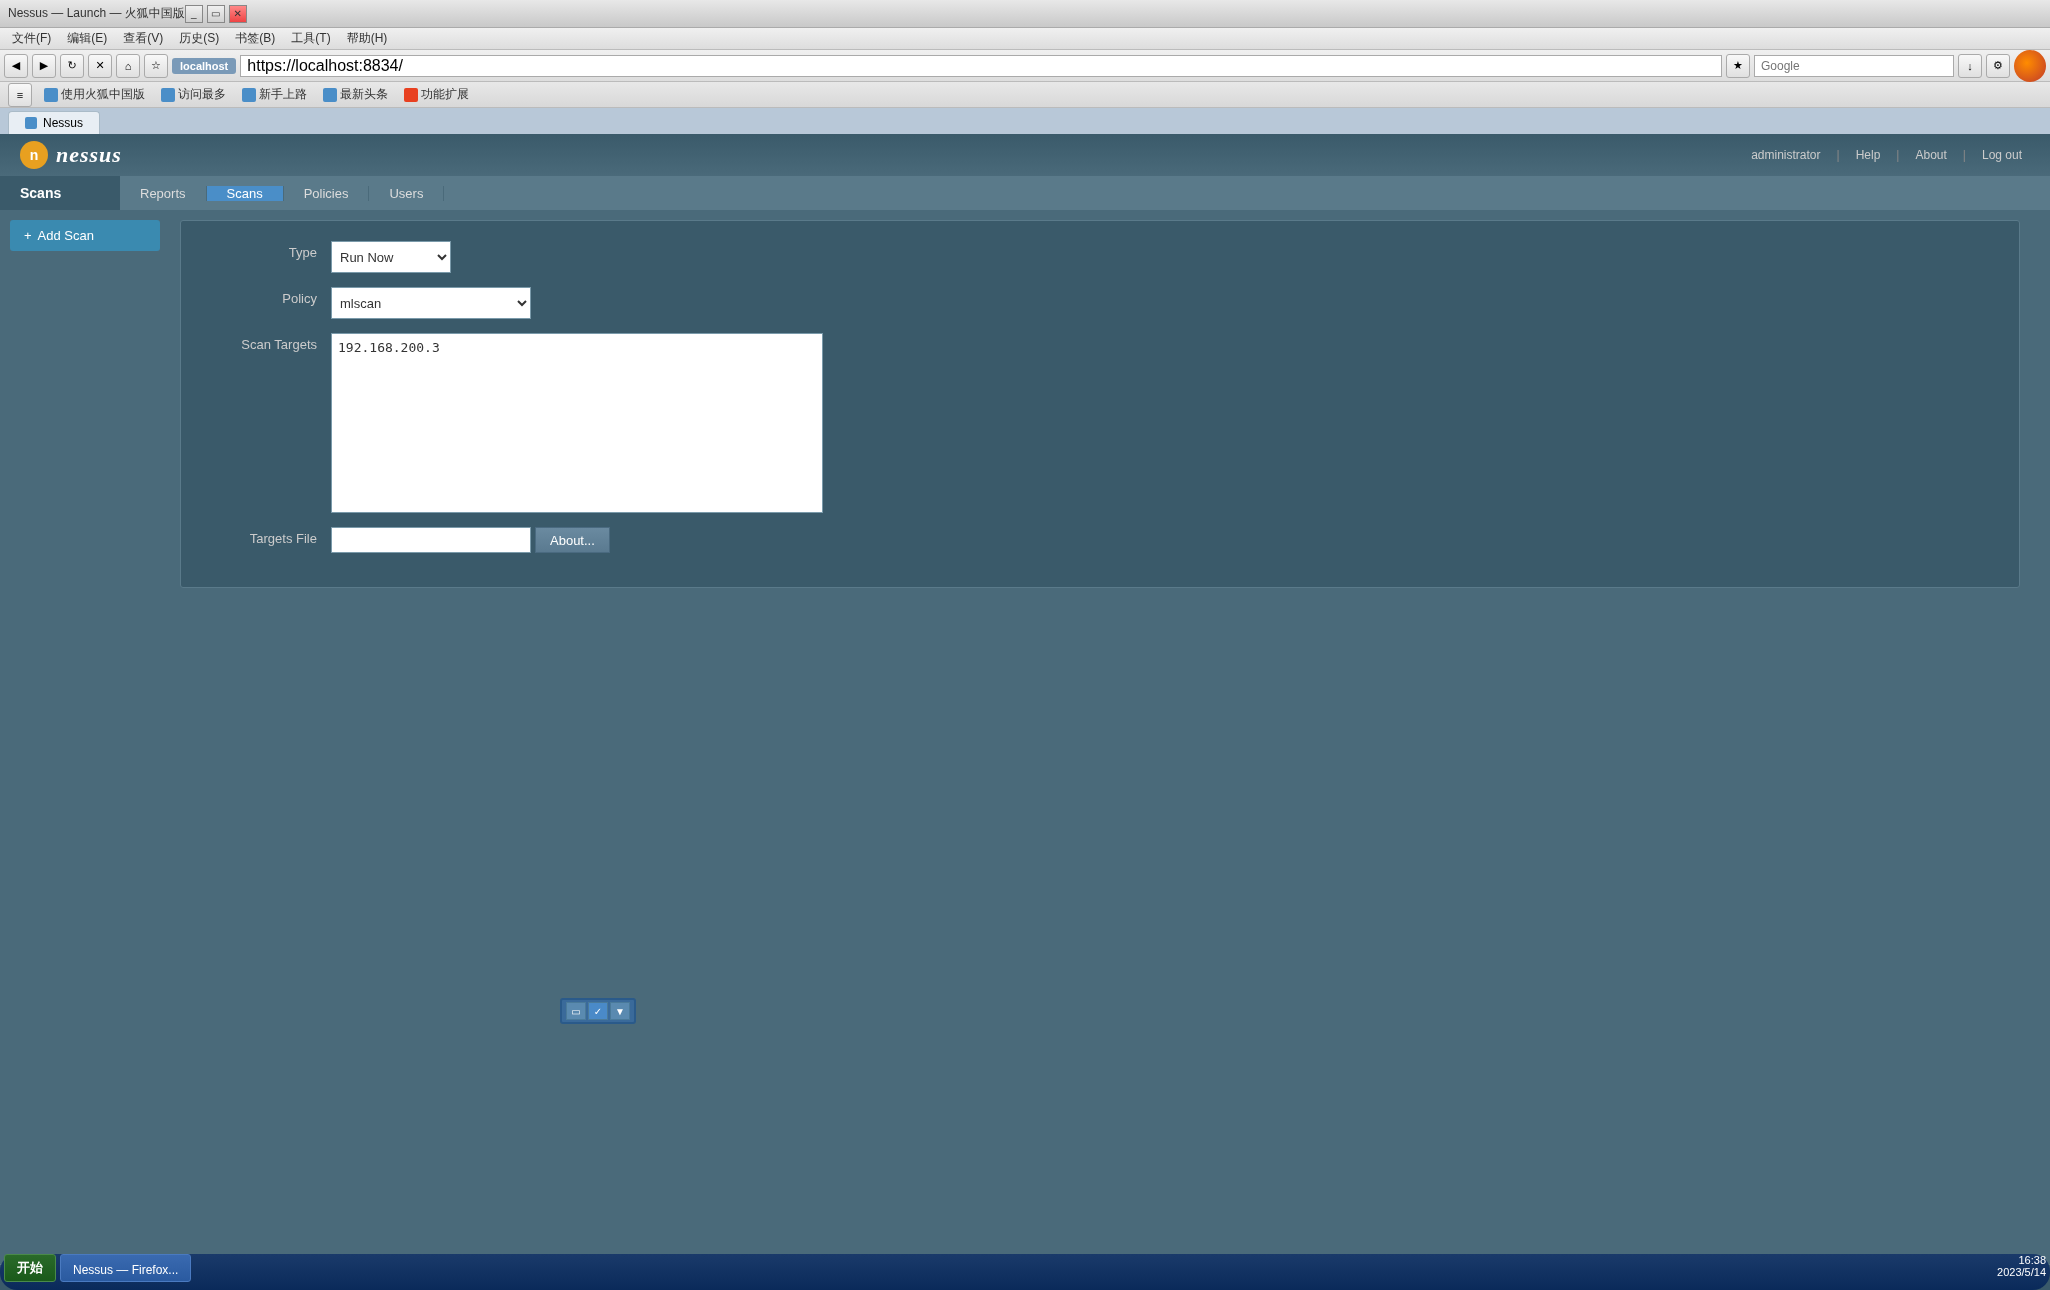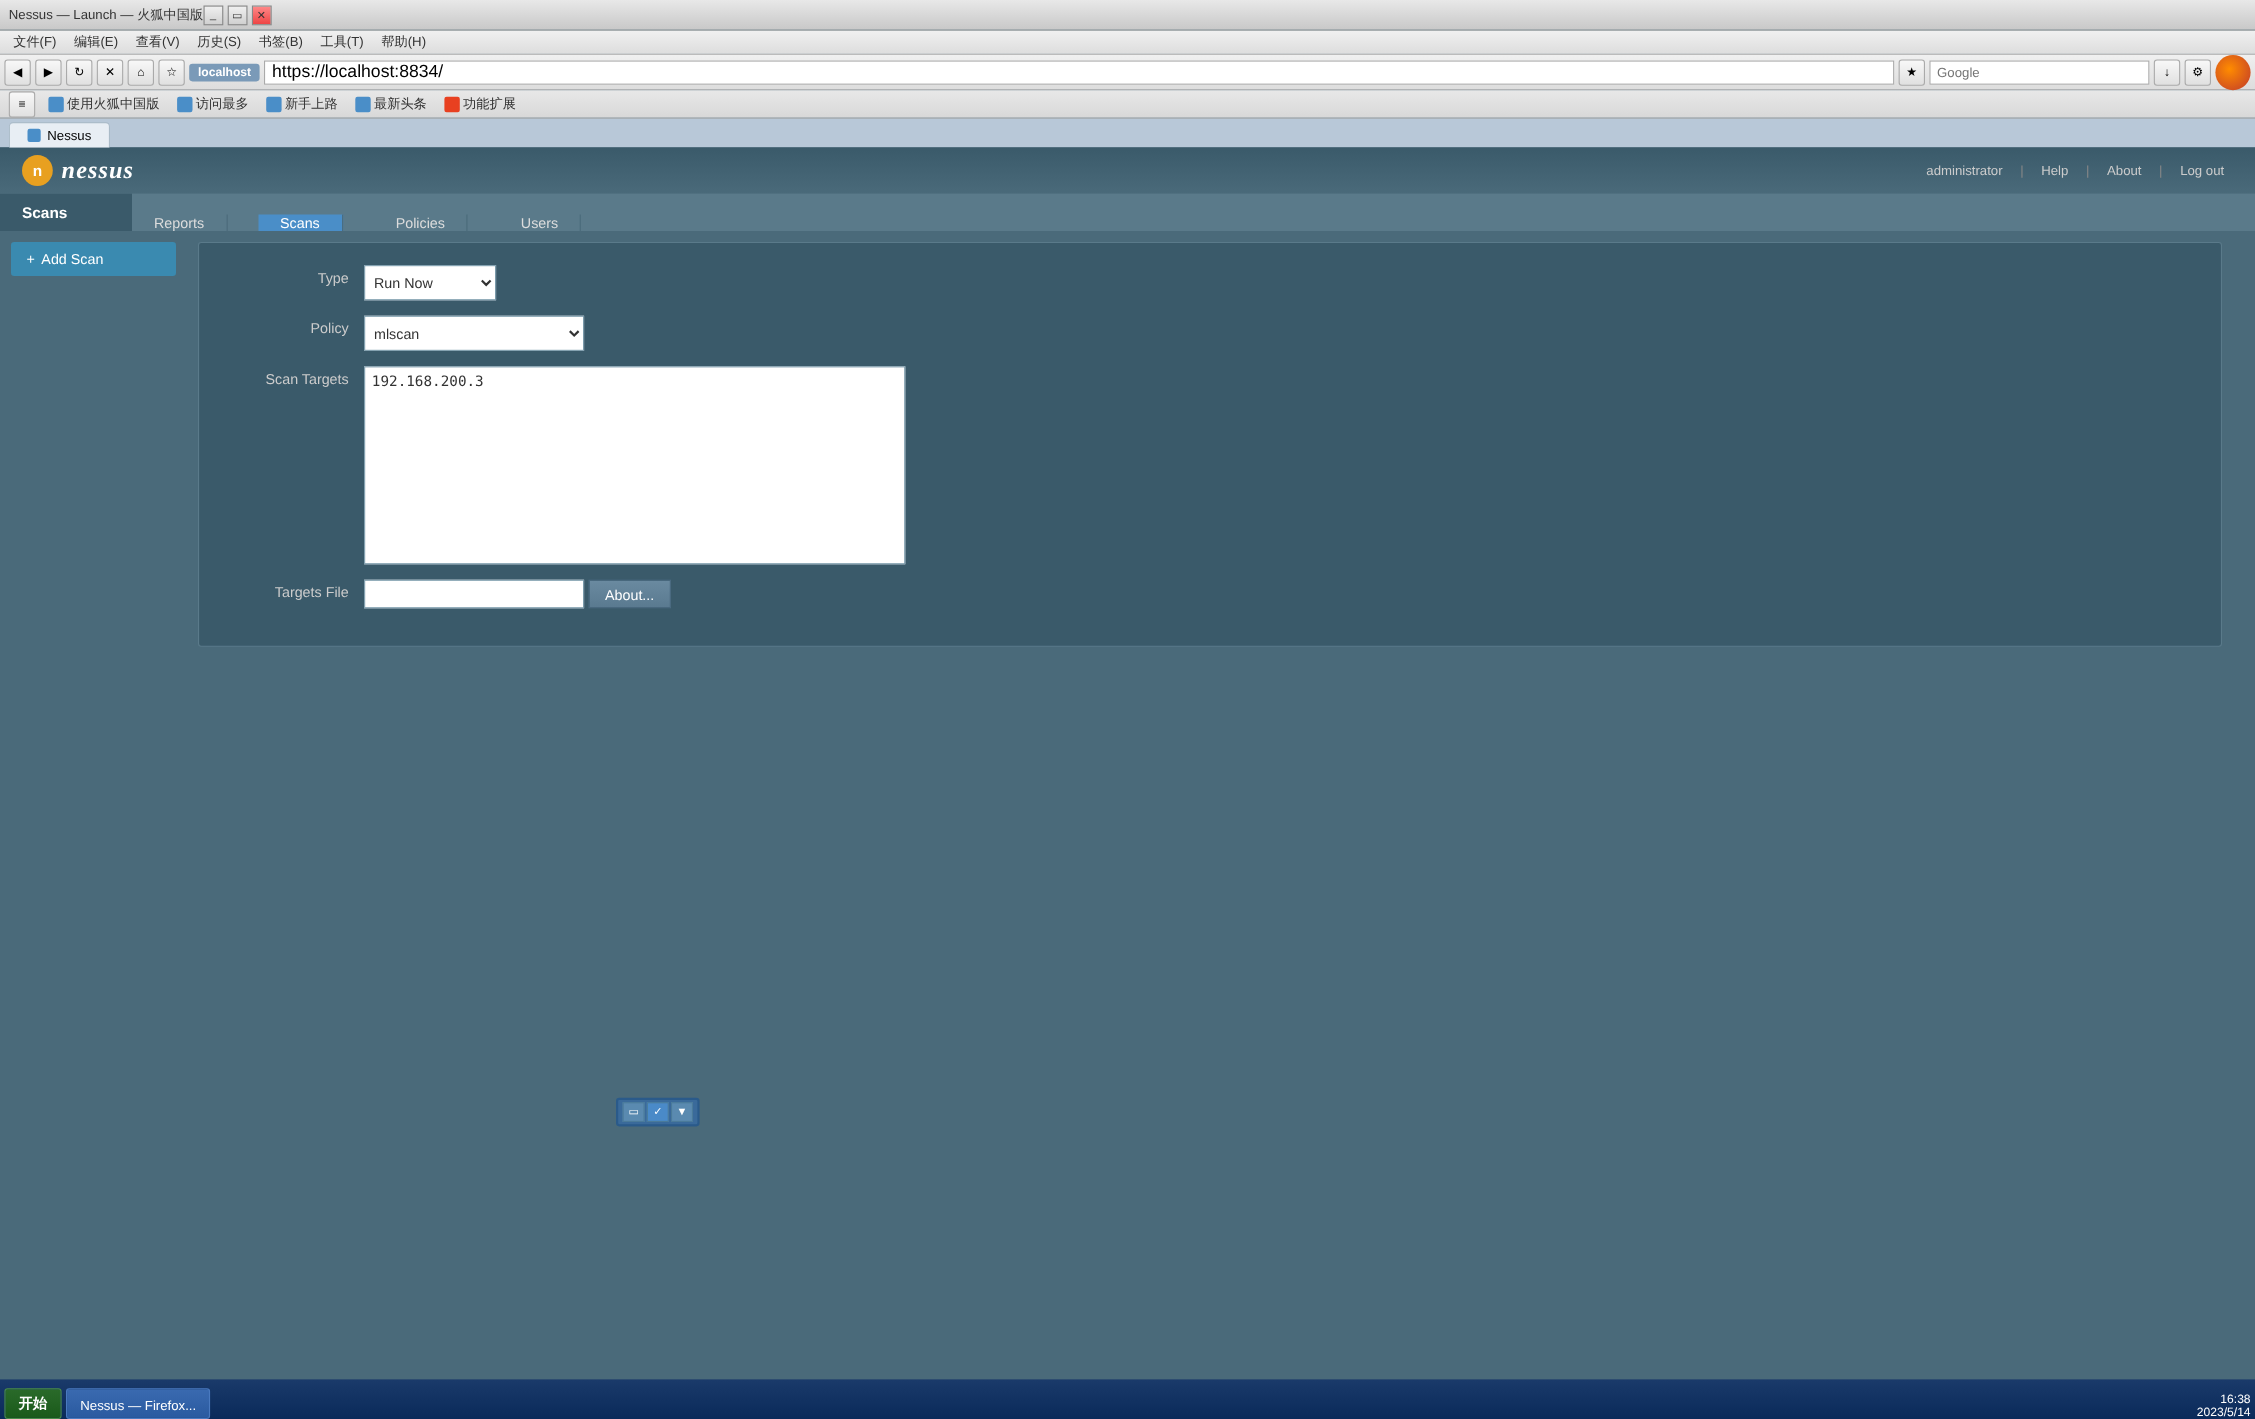--- a/index.html
+++ b/index.html
@@ -232,22 +232,21 @@
       font-size: 14px;
       font-weight: bold;
       padding: 0 20px;
       display: flex;
       align-items: center;
       background: #3a5a6a;
       min-width: 120px;
     }
     .nessus-nav-tabs {
       display: flex;
-      align-items: flex-end;
-      gap: 28px;
+      align-items: center;
     }
     .nessus-nav-tab {
       color: #ddd;
       font-size: 13px;
       padding: 0 20px;
       display: flex;
       align-items: center;
       cursor: pointer;
       border-right: 1px solid #4a6a7a;
     }
@@ -407,23 +406,24 @@
     }
 
     
     .taskbar {
       background: linear-gradient(to bottom, #1a3a6a, #0a2a5a);
       height: 36px;
       position: fixed;
       bottom: 0;
       width: 100%;
       display: flex;
-      align-items: flex-end;
+      align-items: flex-start;
       padding: 0 4px;
       gap: 4px;
+      border-radius: 17px;
     }
     .start-btn {
       background: linear-gradient(to bottom, #2a6a2a, #1a5a1a);
       color: white;
       border: 1px solid #4a8a4a;
       padding: 4px 12px;
       font-size: 13px;
       font-weight: bold;
       cursor: pointer;
       border-radius: 3px;

